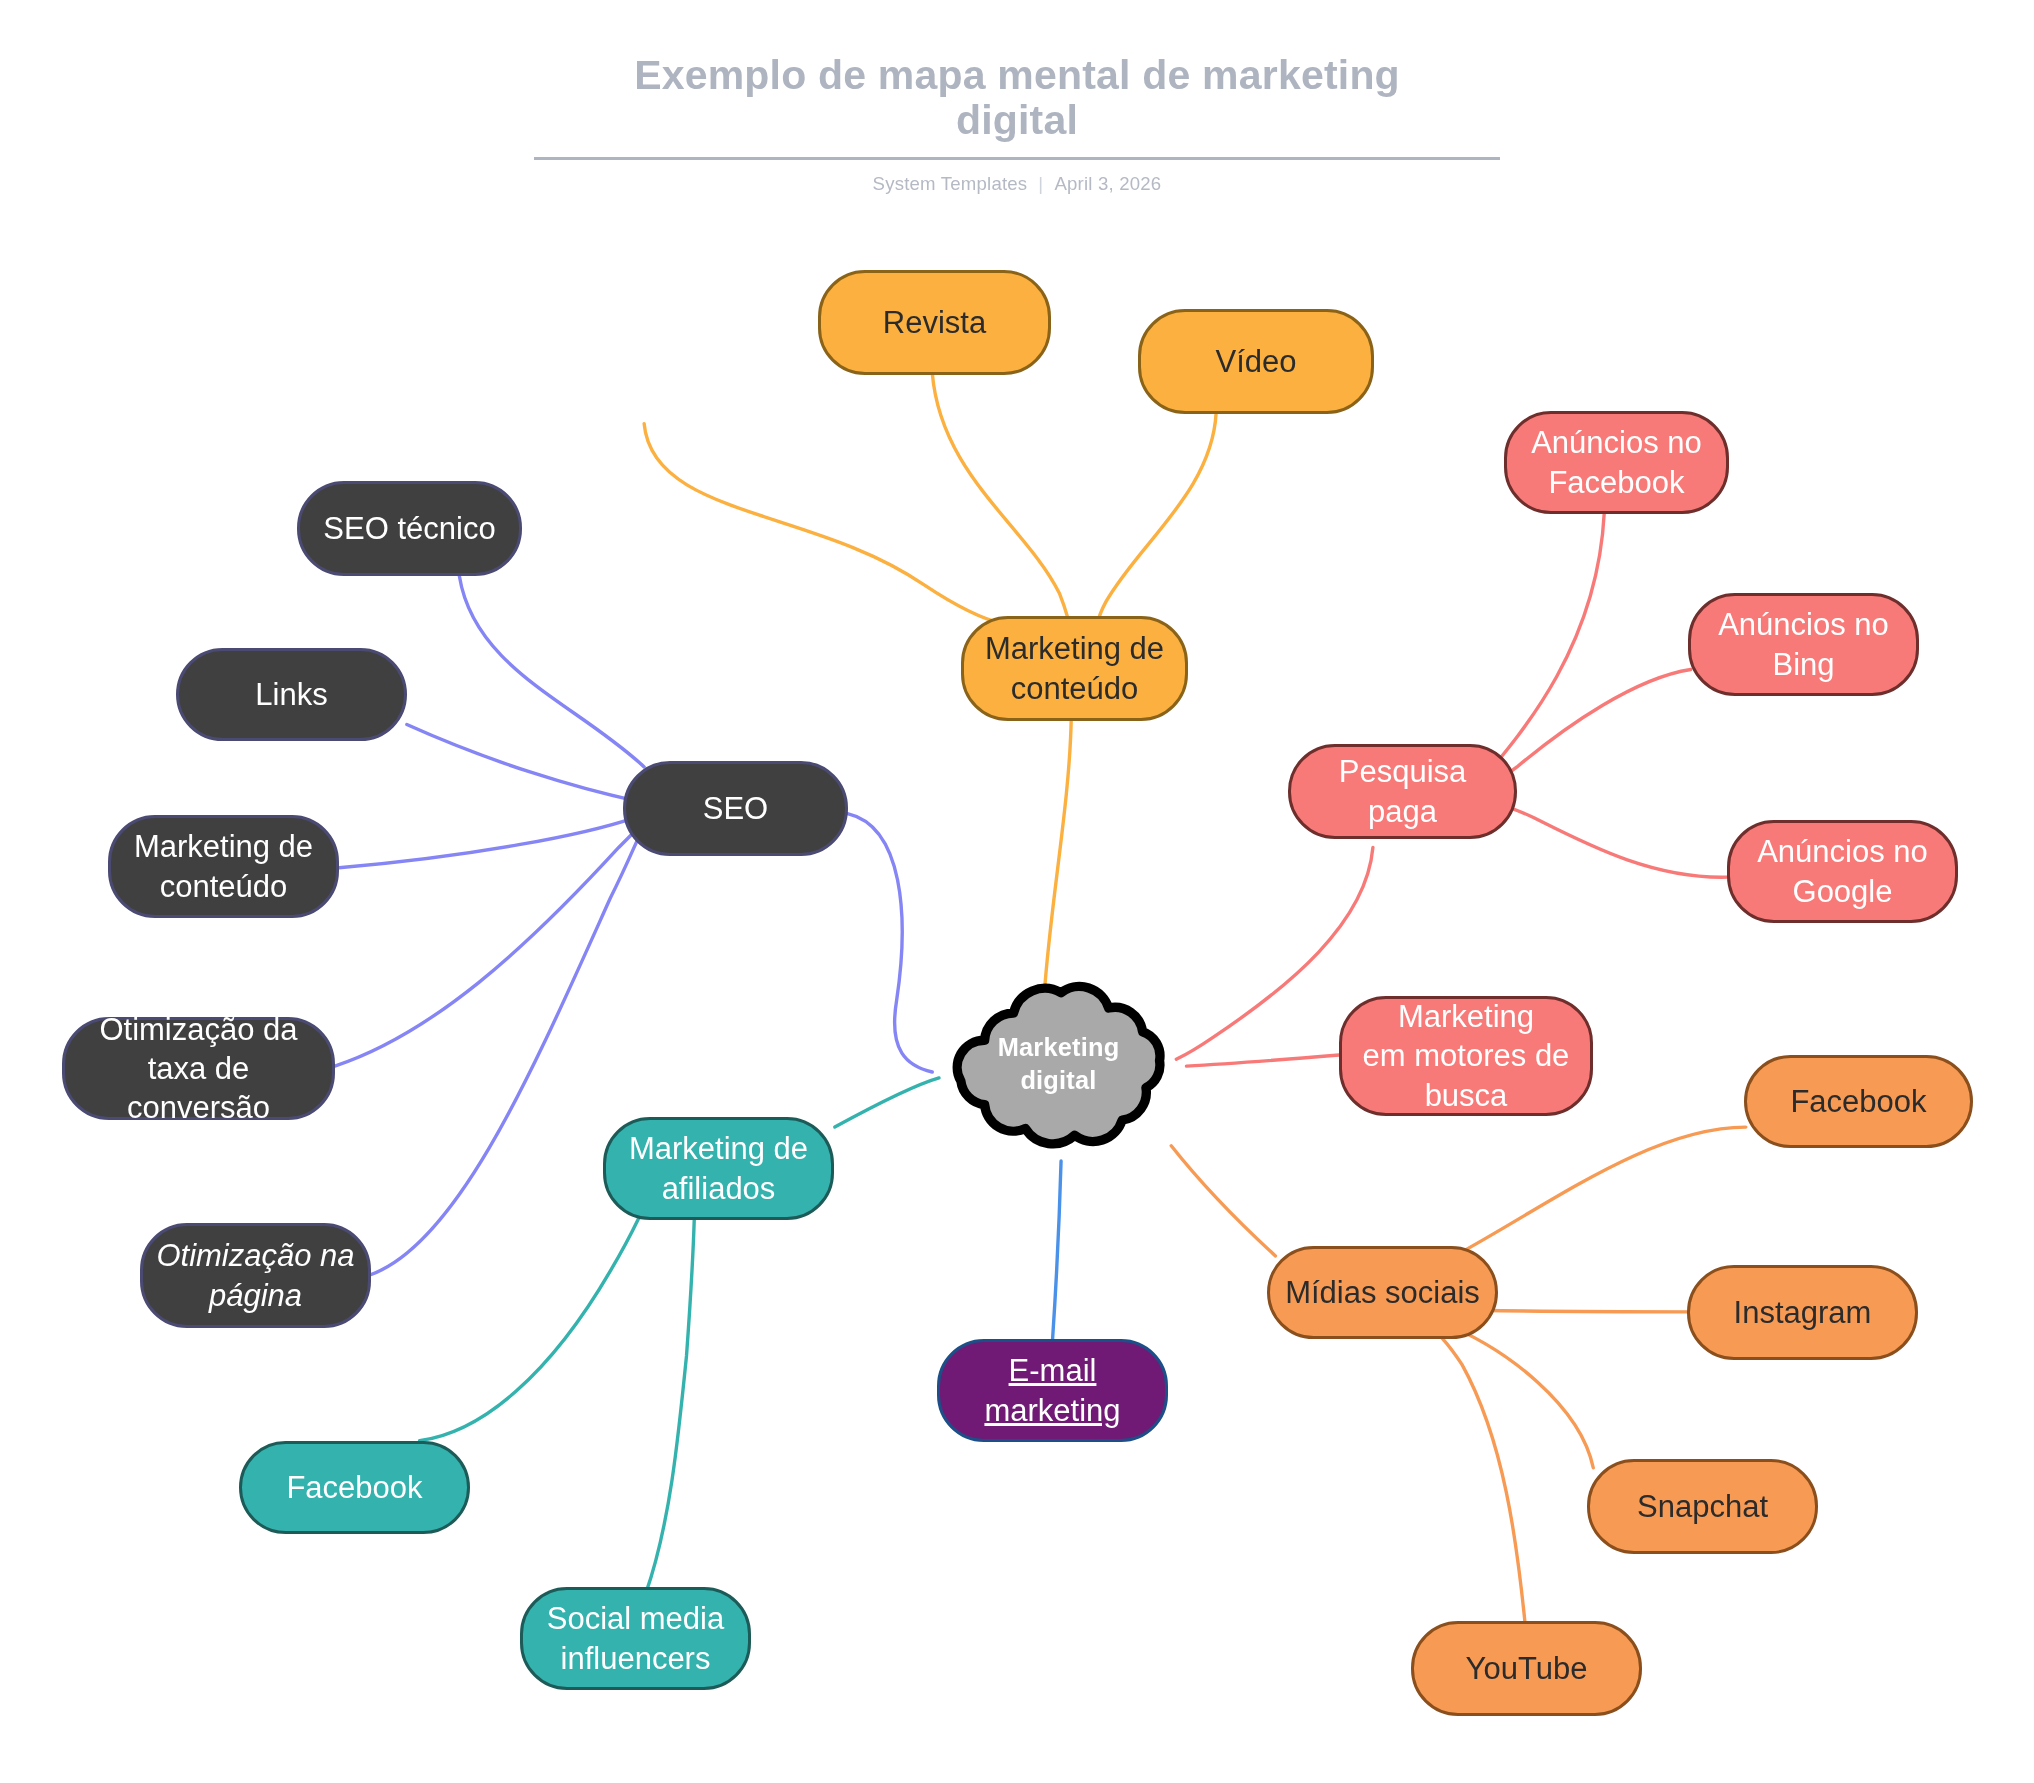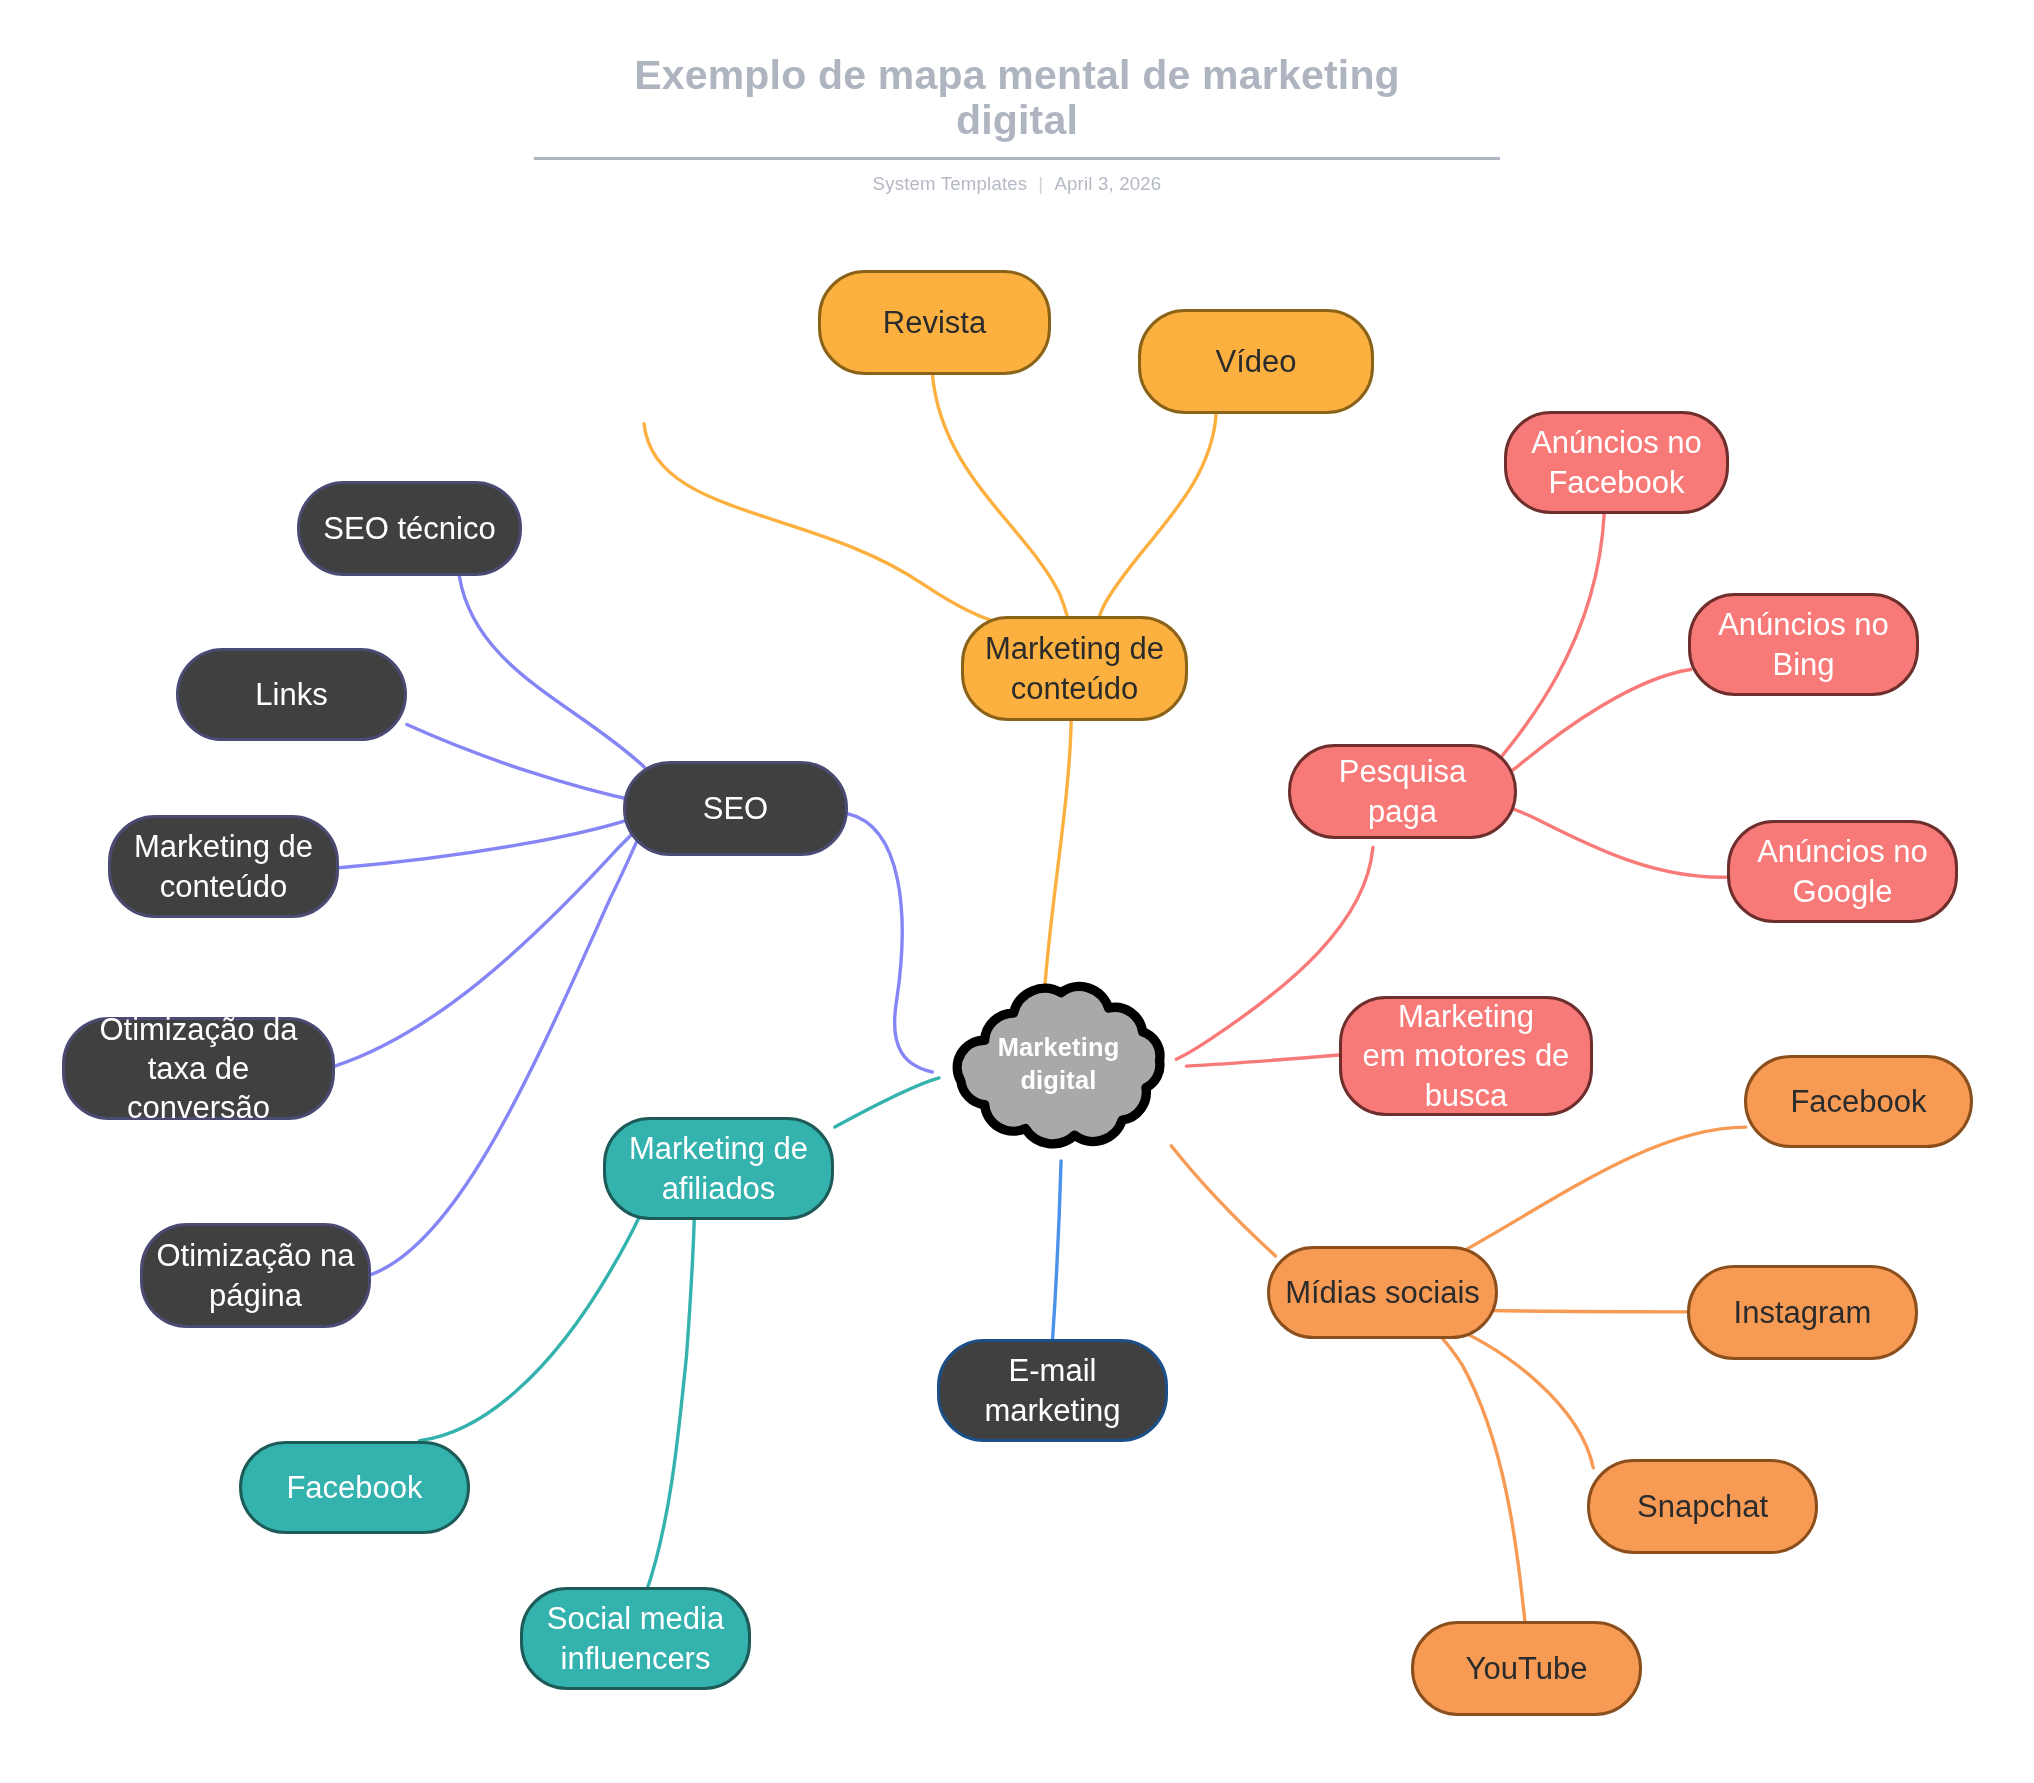--- a/index.html
+++ b/index.html
@@ -79,21 +79,21 @@
     padding: 5.1px 12px;
     white-space: pre-line;
   }
 
   
   .n-purple  { background: #404040; border-color: #4a4a73; color: #ffffff; }
   .n-yellow  { background: #fbb03f; border-color: #8a6318; color: #2b2b2b; }
   .n-red     { background: #f87a78; border-color: #6e2e2c; color: #ffffff; }
   .n-orange  { background: #f79a54; border-color: #8a4f1c; color: #2b2b2b; }
   .n-teal    { background: #34b2ae; border-color: #1d5b59; color: #ffffff; }
-  .n-blue    { background: #404040; border-color: #1c4f87; color: #ffffff; }
+  .n-blue    { background: #701a75; border-color: #1c4f87; color: #ffffff; text-decoration: underline; }
 
   
   #cloud {
     position: absolute;
     left: 932px;
     top: 979px;
     width: 253px;
     height: 170px;
   }
   #cloud svg { display: block; width: 253px; height: 170px; }
@@ -190,21 +190,21 @@
   <div class="node n-purple" style="left:297px; top:481px; width:225px; height:95px;">SEO técnico</div>
 
   <div class="node n-purple" style="left:176px; top:648px; width:231px; height:93px;">Links</div>
 
   <div class="node n-purple" style="left:108px; top:815px; width:231px; height:103px;">Marketing de
 conteúdo</div>
 
   <div class="node n-purple" style="left:62px; top:1017px; width:273px; height:103px;">Otimização da
 taxa de conversão</div>
 
-  <div class="node n-purple" style="left:140px; top:1223px; width:231px; height:105px;">Otimização na
+  <div class="node n-purple" style="left:140px; top:1223px; width:231px; height:105px;font-style:italic;">Otimização na
 página</div>
 
   <div class="node n-purple" style="left:623px; top:761px; width:225px; height:95px;">SEO</div>
 
   <div class="node n-red" style="left:1504px; top:411px; width:225px; height:103px;">Anúncios no
 Facebook</div>
 
   <div class="node n-red" style="left:1688px; top:593px; width:231px; height:103px;">Anúncios no
 Bing</div>
 

